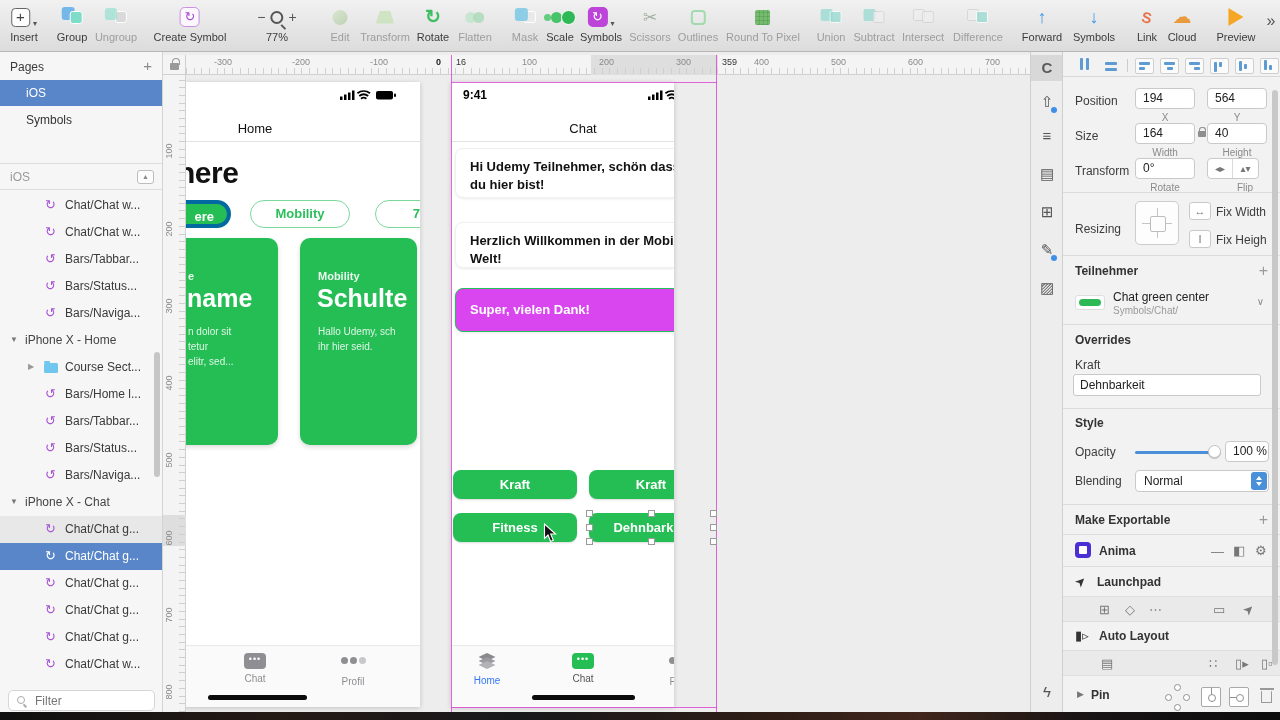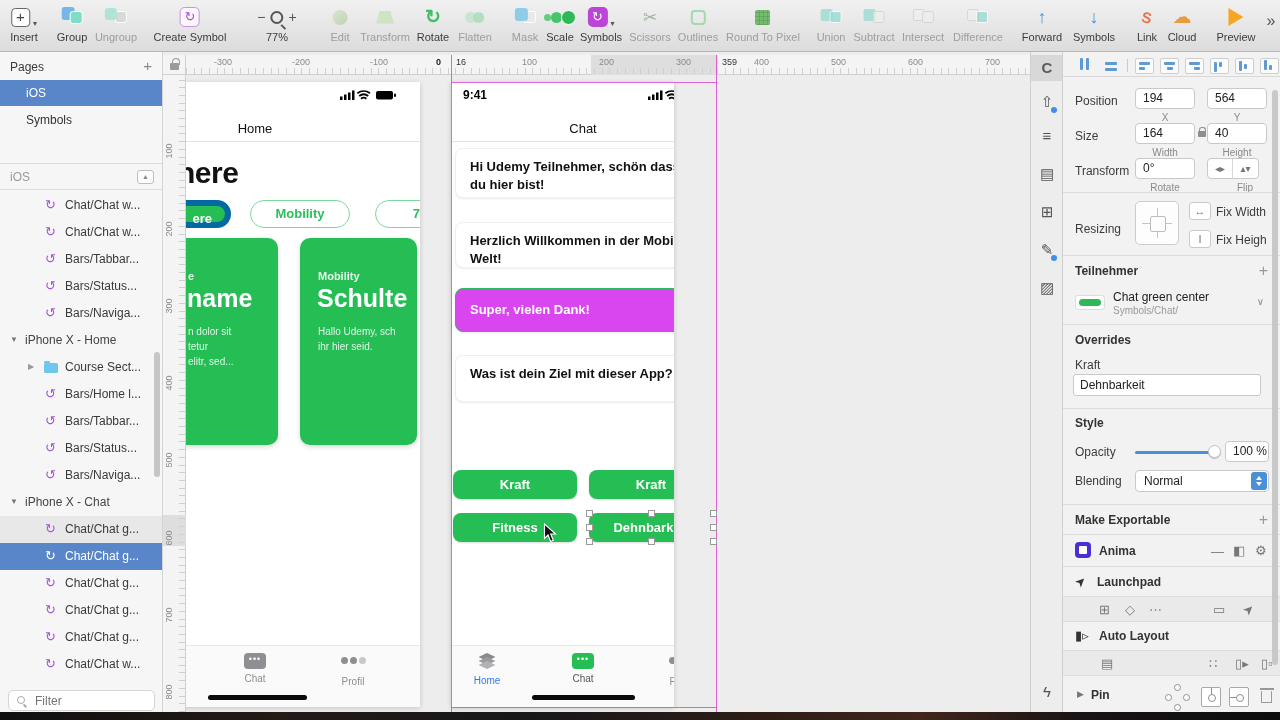--- a/index.html
+++ b/index.html
@@ -96,21 +96,21 @@
   .ab{position:absolute;background:#fff;box-shadow:0 1px 5px rgba(0,0,0,.18);overflow:hidden;}
   .navtitle{position:absolute;top:39px;font-size:13px;color:#111;text-align:center;}
   .navdiv{position:absolute;left:0;right:0;top:59px;height:1px;background:#E2E2E2;}
   .statusbar-time{position:absolute;left:12px;top:6px;font-size:12px;font-weight:bold;color:#000;}
   .guide-v{position:absolute;top:0;width:1px;height:657px;background:rgba(218,64,210,.8);z-index:40;}
   .guide-h{position:absolute;height:1px;background:rgba(218,64,210,.8);z-index:40;}
 
   
   .bigh{position:absolute;left:22px;top:74px;font-size:30px;font-weight:bold;color:#111;letter-spacing:-.5px;}
   .pill{position:absolute;top:118px;height:28px;border-radius:14px;font-size:13px;font-weight:bold;line-height:26px;text-align:center;}
-  .pill.fill{background:#24BE55;color:#fff;border:6px solid #0369a1;}
+  .pill.fill{background:#24BE55;color:#fff;border:4px solid #0369a1;}
   .pill.line{background:#fff;color:#2BBF5C;border:1px solid #7BD89B;}
   .gcard{position:absolute;top:156px;height:207px;width:120px;background:#24BE55;border-radius:10px;box-shadow:0 2px 5px rgba(0,0,0,.15);color:#fff;}
   .gcard .tag{position:absolute;top:32px;font-size:11px;font-weight:bold;color:#EAF9EF;}
   .gcard .ttl{position:absolute;top:46px;font-size:25px;font-weight:bold;white-space:nowrap;}
   .gcard .bod{position:absolute;top:86px;font-size:10px;line-height:15px;color:rgba(255,255,255,.85);white-space:pre-line;}
   .ab-tabbar{position:absolute;left:0;right:0;bottom:0;height:62px;background:#FAFAFA;border-top:1px solid #E8E8E8;}
   .tabitem{position:absolute;top:7px;width:60px;transform:translateX(-50%);display:flex;flex-direction:column;align-items:center;}
   .tabitem .tl{font-size:10px;color:#8E8E93;margin-top:4px;}
   .tabitem .tl.blue{color:#3478F6;}
   .tabitem .tl.dark{color:#555;}
@@ -554,21 +554,20 @@
           <rect x="36" y="2" width="17" height="8.5" rx="2" fill="#000"></rect>
             <rect x="54" y="4.5" width="2" height="3.5" rx="1" fill="#000"></rect>
         </svg>
         <div class="navtitle" style="left:92px;width:80px">Chat</div>
         <div class="navdiv"></div>
         <div class="msg" style="top:66px;height:50px"><span>Hi Udemy Teilnehmer, schön dass du hier bist!</span></div>
         <div class="msg" style="top:140px;height:46px"><span>Herzlich Willkommen in der Mobility Welt!</span></div>
         <div class="msg green" style="top:206px;height:44px">
             <span>Super, vielen Dank!</span>
           </div>
-        <div class="msg" style="top:273px;height:47px"><span>Was ist dein Ziel mit dieser App?</span></div>
         <div class="cbtn" style="left:2px;top:388px"><span>Kraft</span></div>
         <div class="cbtn" style="left:138px;top:388px"><span>Kraft</span></div>
         <div class="cbtn" style="left:2px;top:431px"><span>Fitness</span></div>
         <div class="cbtn" style="left:138px;top:431px"><span>Dehnbarkeit</span></div>
         <div class="ab-tabbar">
           <div class="tabitem" style="left:36px">
             <span class="layersico">
                 <span></span>
                 <span></span>
                 <span></span>

